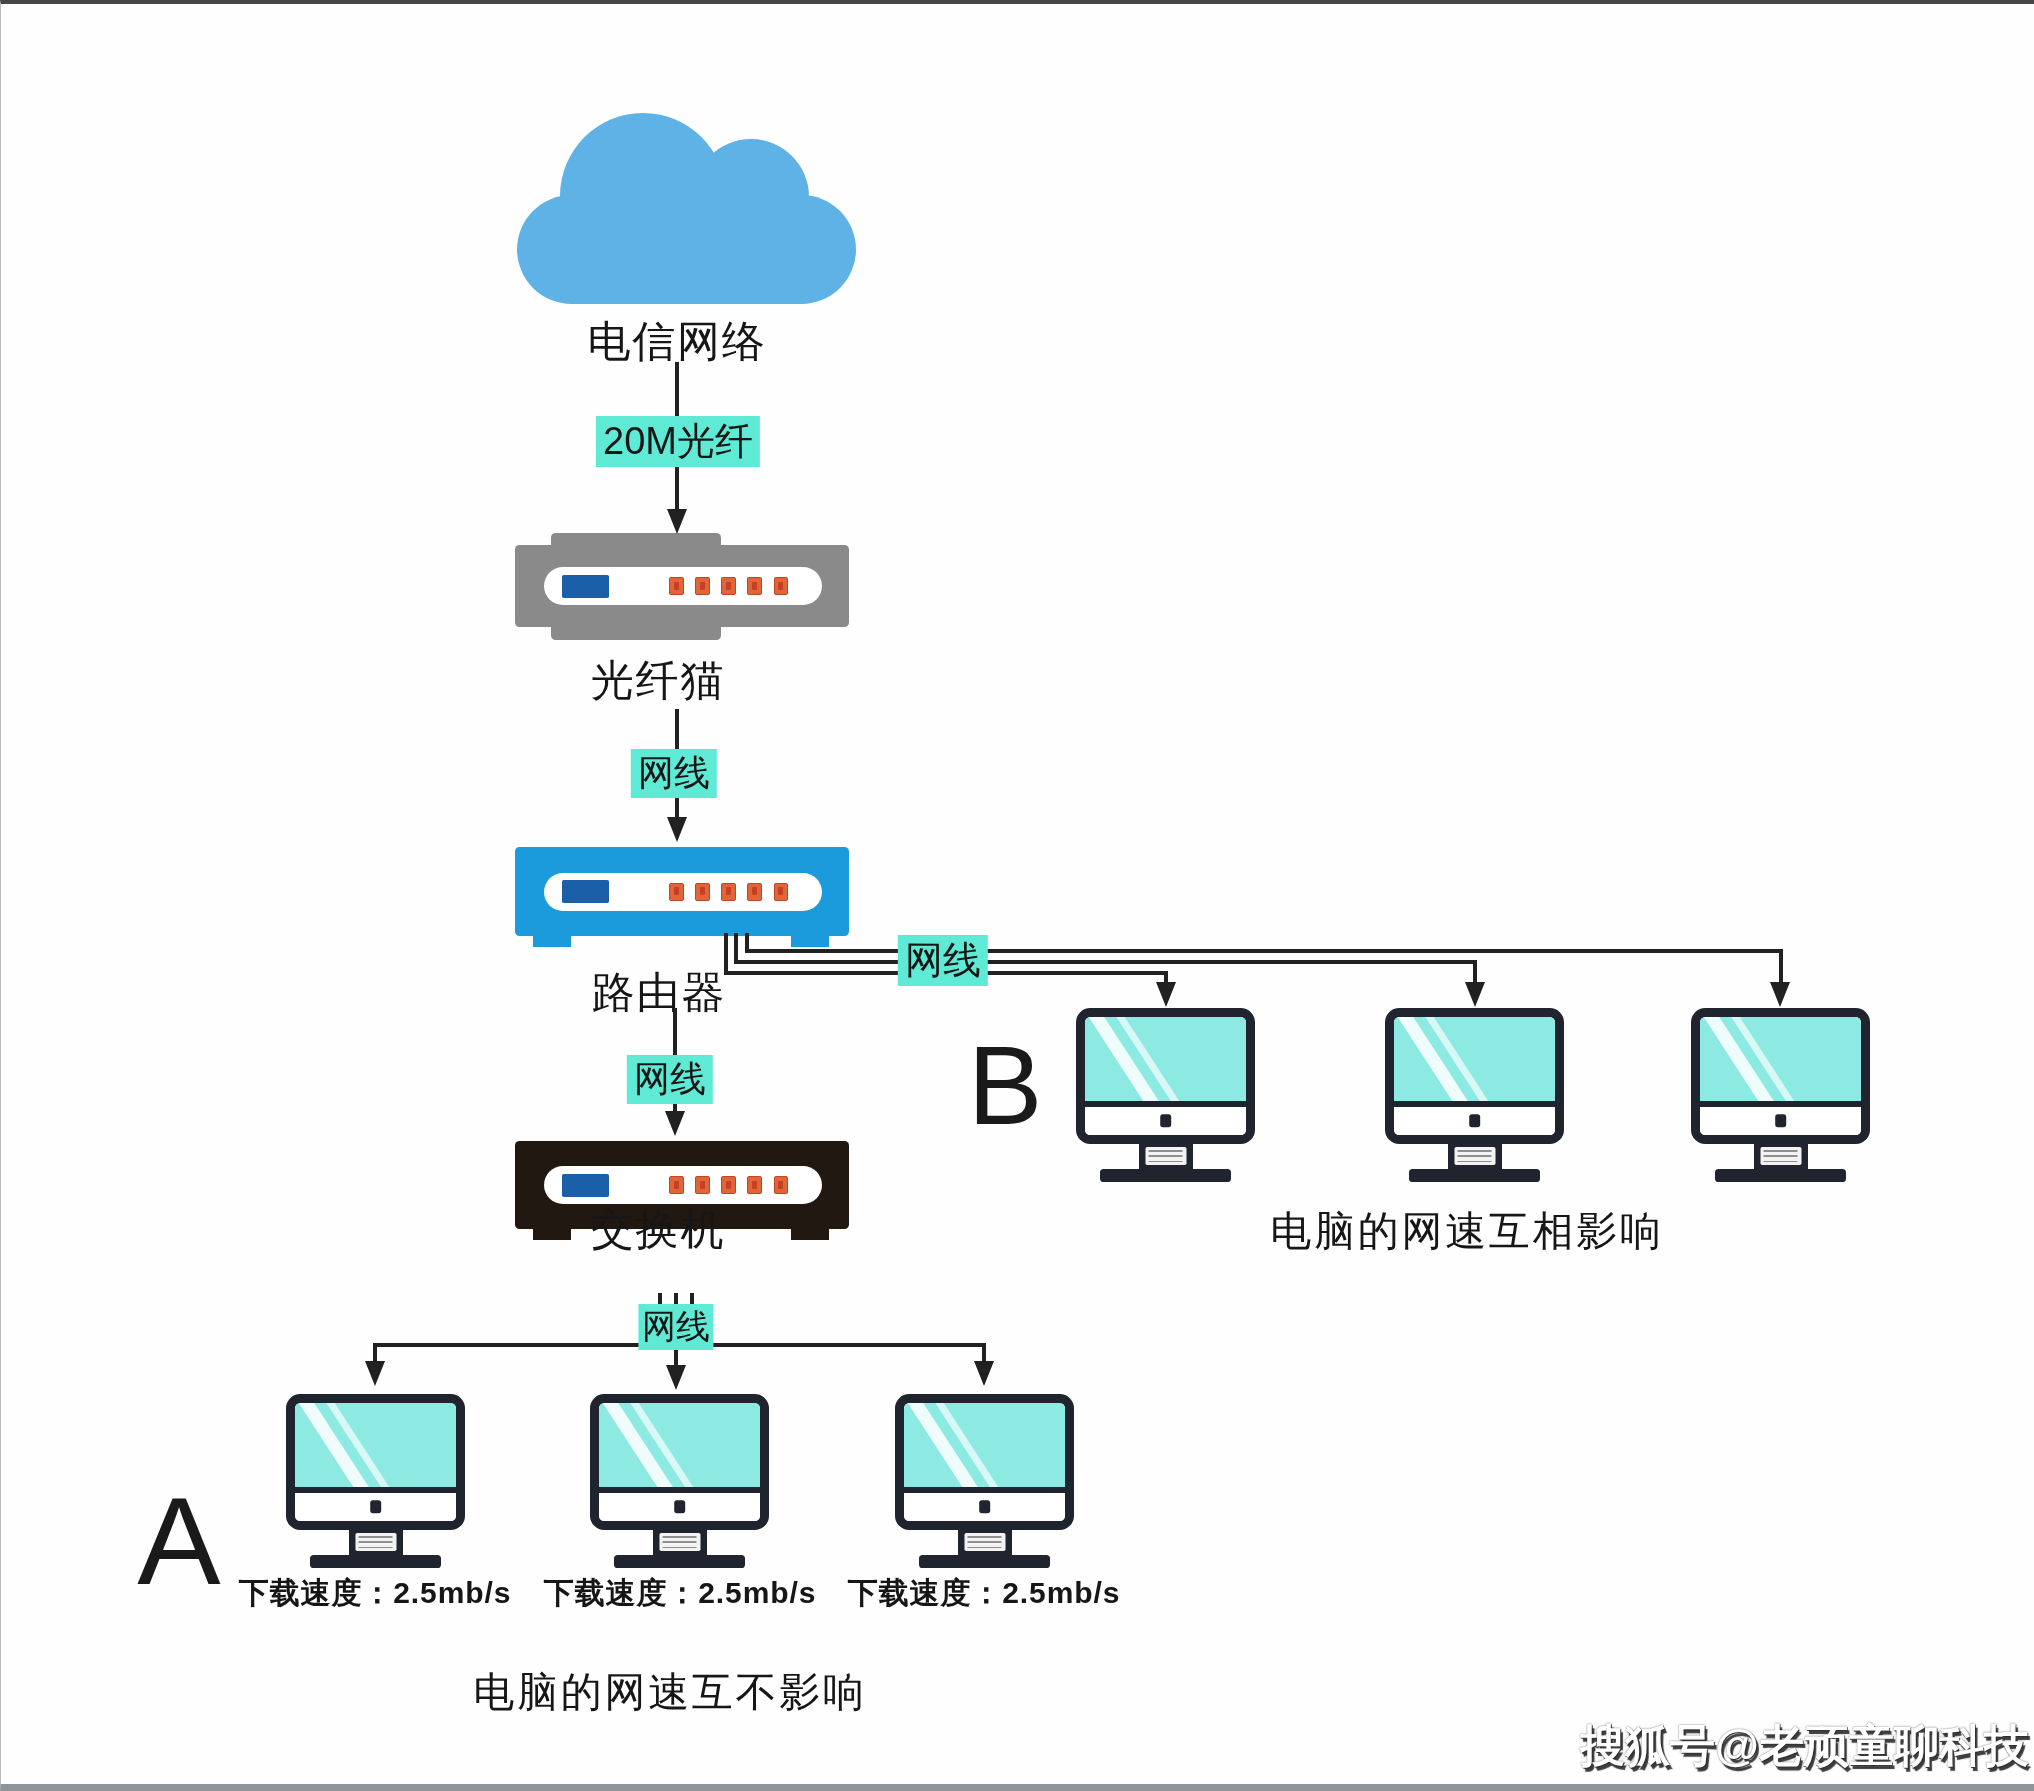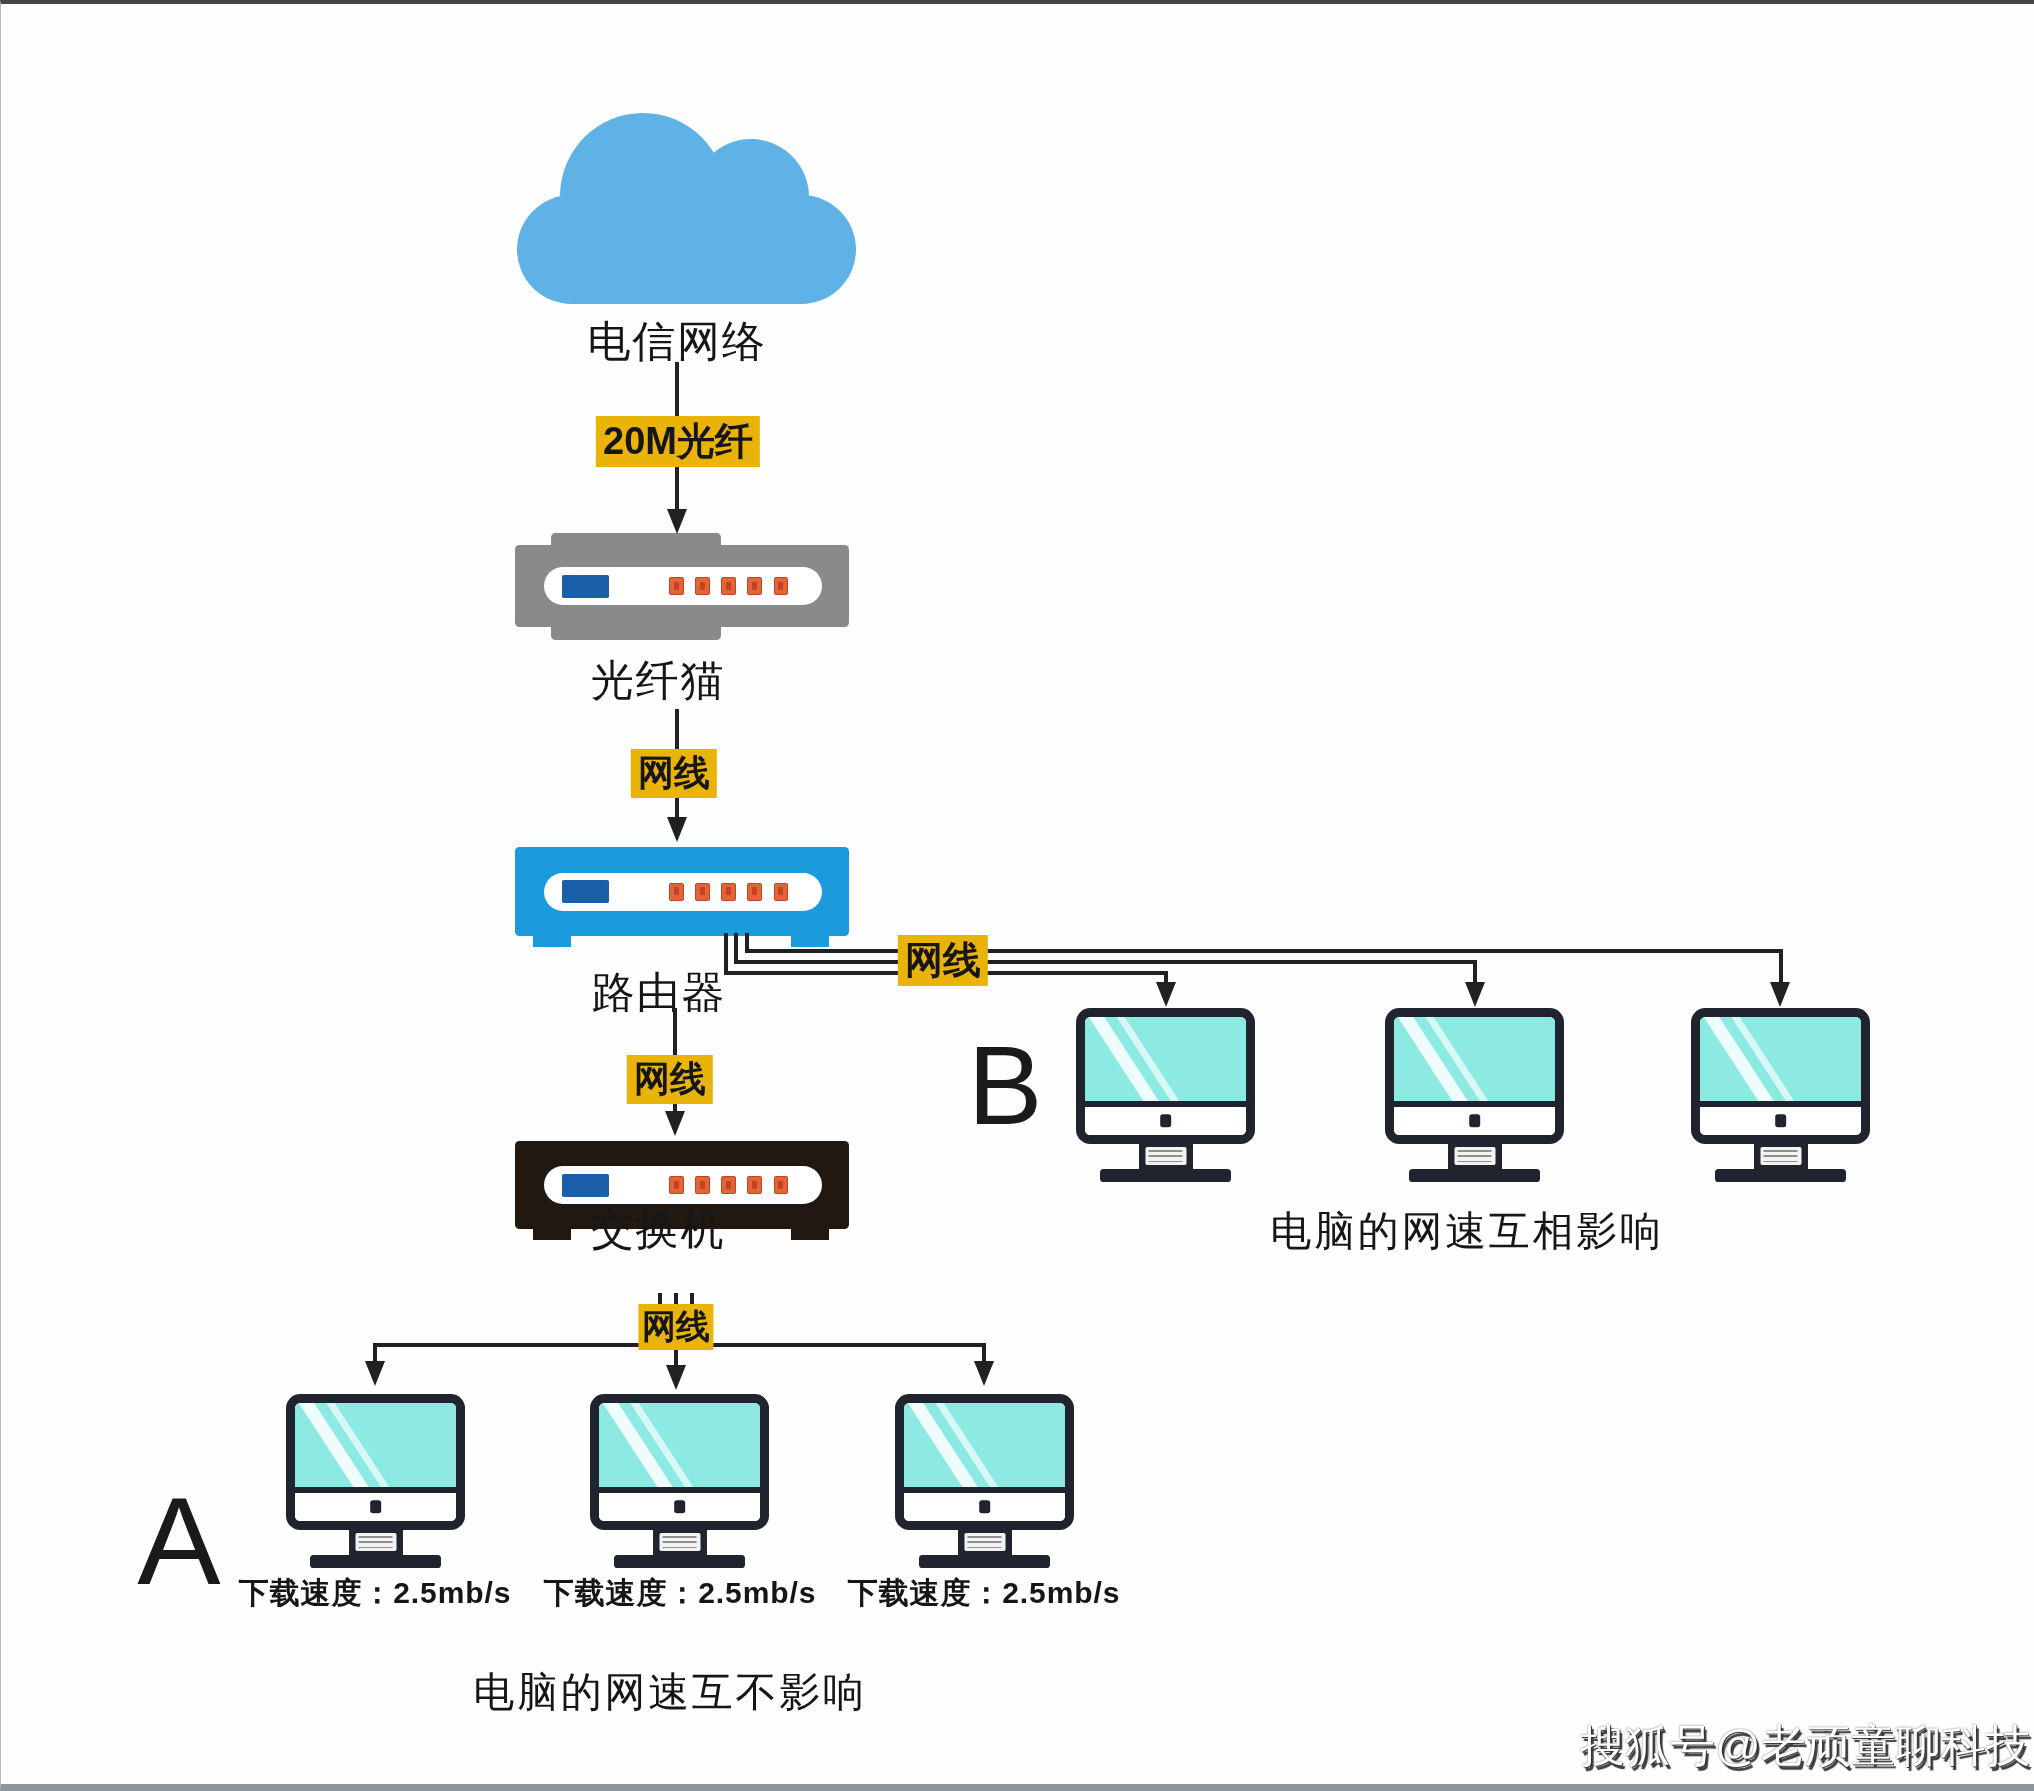--- a/index.html
+++ b/index.html
@@ -7,21 +7,21 @@
     position:relative;width:2035px;height:1791px;background:#fefefe;
     font-family:"Liberation Sans","DejaVu Sans",sans-serif;overflow:hidden;
     color:var(--text,#161616);
   }
   .frame{position:absolute;inset:0;pointer-events:none;
     border-top:4.5px solid #474747;border-bottom:7.2px solid #90959a;
     border-left:1.8px solid #b9b9b9;border-right:1.8px solid #cfcfcf;}
   
   .lbl{position:absolute;transform:translateX(-50%);white-space:nowrap;font-weight:400;color:var(--text,#161616);}
   .node-lbl{font-size:43px;letter-spacing:1.8px;}
-  .cable-lbl{font-size:36px;font-weight:700;background:#eab308;padding:0 7.2px;z-index:5;}
+  .cable-lbl{font-size:36px;font-weight:400;background:#5eead4;padding:0 7.2px;z-index:5;}
   .caption{font-size:41px;letter-spacing:2.7px;}
   .big-letter{font-size:125px;font-weight:400;color:#1a1a1a;}
   .speed{font-size:30px;font-weight:700;letter-spacing:0.9px;}
   
   .cloud{position:absolute;left:517px;top:195px;width:339px;height:109px;border-radius:55px;background:var(--cloud,#5fb2e5);}
   .cloud::before{content:'';position:absolute;width:166px;height:166px;border-radius:50%;background:inherit;left:43px;top:-82px;}
   .cloud::after{content:'';position:absolute;width:116px;height:116px;border-radius:50%;background:inherit;right:47px;top:-56px;}
   
   .vline,.hline{position:absolute;background:var(--cable,#212121);z-index:1;}
   .vline{width:3.6px;}
@@ -52,21 +52,21 @@
        background:rgba(255,255,255,.65);transform:rotate(-33deg);}
   .chin{height:28px;background:#fff;position:relative;}
   .cam{position:absolute;left:50%;top:50%;transform:translate(-50%,-50%);width:11.6px;height:13.4px;border-radius:2.7px;
        background:var(--monitor-frame,#20242e);}
   .stand{width:54px;height:25px;margin:0 auto;background:var(--monitor-frame,#20242e);position:relative;}
   .sticker{position:absolute;left:50%;top:2.7px;transform:translateX(-50%);width:41px;height:18px;border-radius:1.8px;background:#f3f3f3;}
   .sticker::before{content:'';position:absolute;left:3.6px;right:3.6px;top:3.6px;bottom:2.7px;
        background:repeating-linear-gradient(180deg,#8f8f8f 0 1.8px,transparent 1.8px 5.4px);}
   .base{width:131px;height:12.5px;margin:0 auto;border-radius:3.6px;background:var(--monitor-frame,#20242e);}
   
-  .watermark{position:absolute;left:1580px;top:1716px;font-size:45px;font-weight:400;color:#ffffff;white-space:nowrap;
+  .watermark{position:absolute;left:1580px;top:1716px;font-size:45px;font-weight:700;color:#ffffff;white-space:nowrap;
        text-shadow:2.7px 3.6px 0.9px rgba(45,45,45,.92), 0 0 1.8px rgba(70,70,70,.85), 0.9px 0.9px 0 #3c3c3c;}
 </style>
 </head>
 <body>
 
 <div id="stage">
 
   <div class="cloud"></div>
   <div class="lbl node-lbl" style="left:677px;top:313px;">电信网络</div>
 

